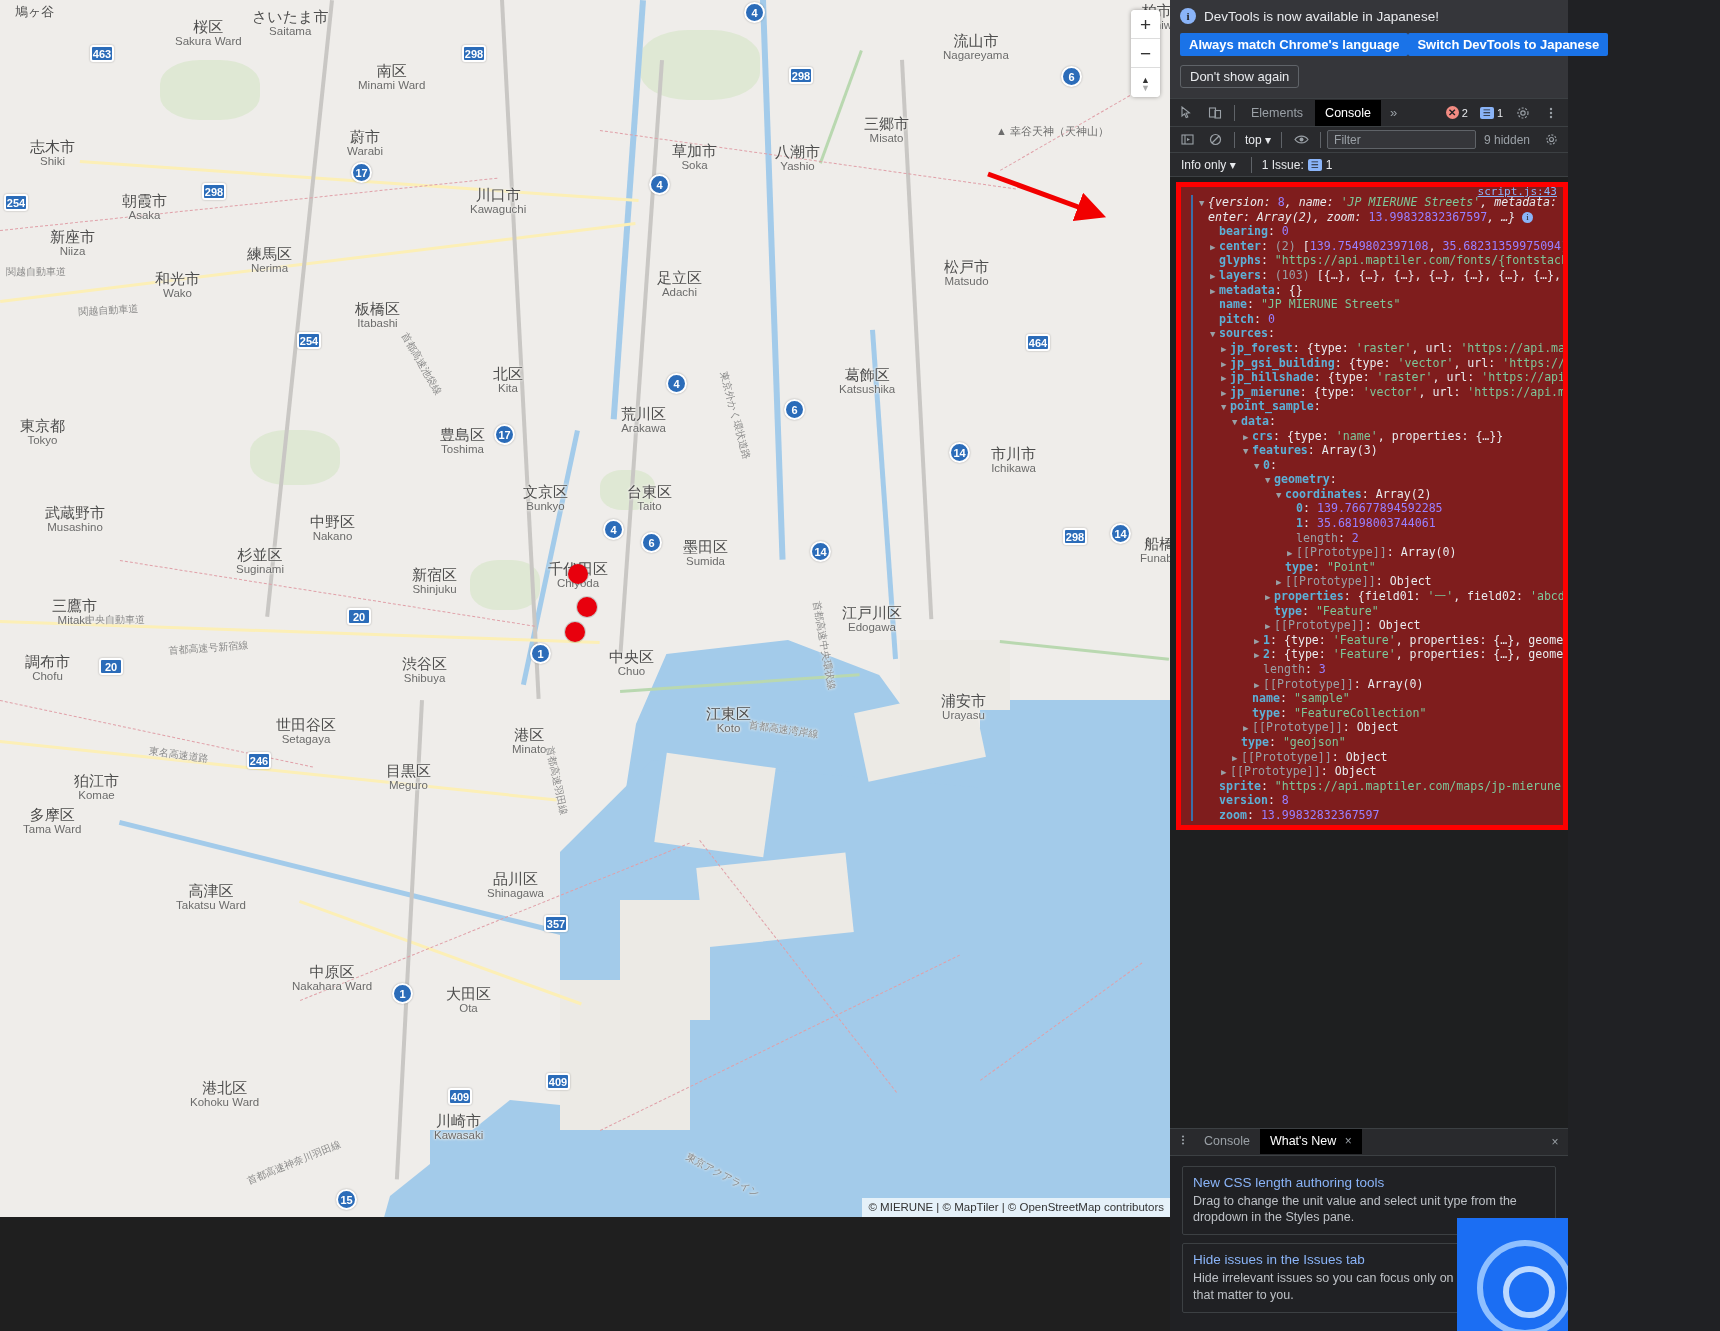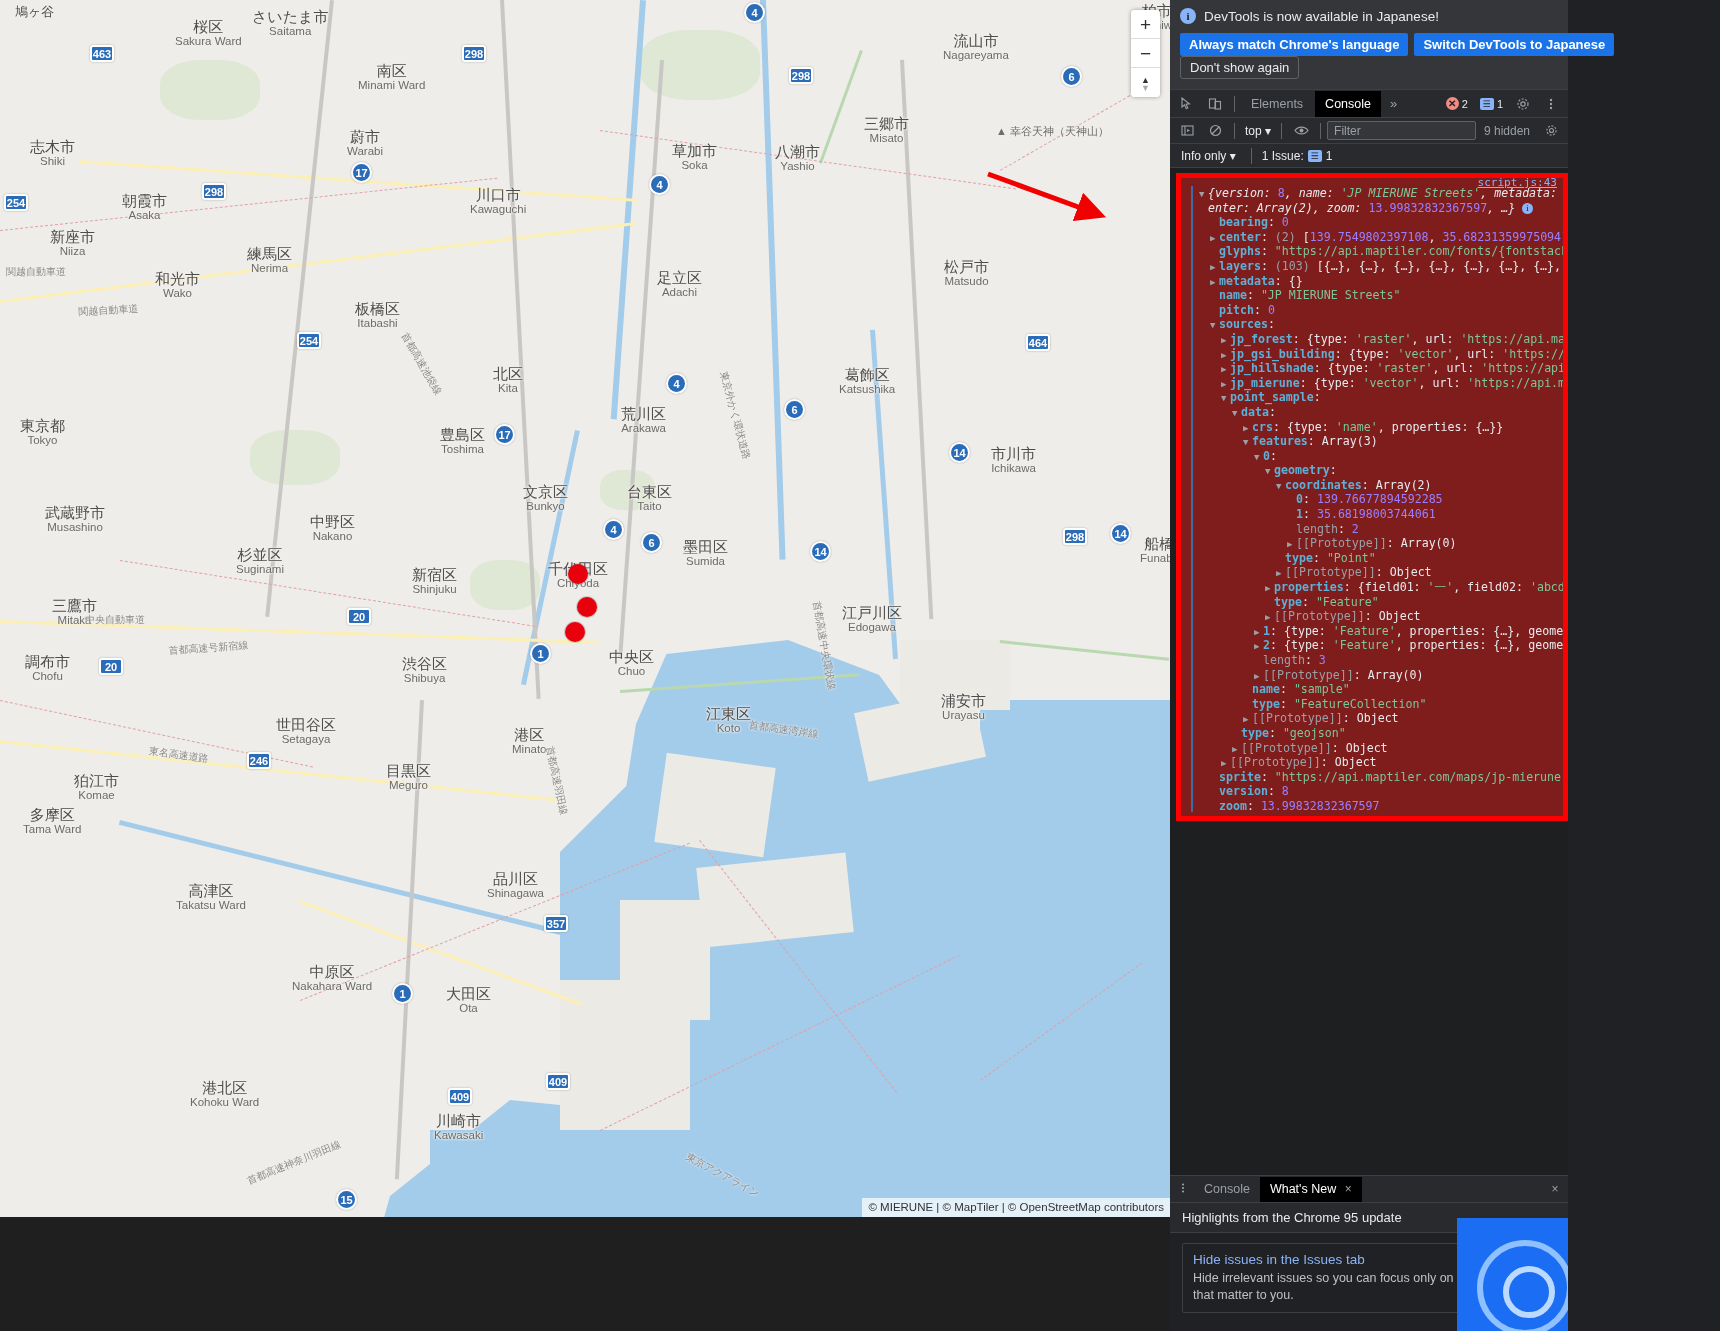--- a/index.html
+++ b/index.html
@@ -120,21 +120,21 @@
     padding: 8px 10px 10px 10px;
   }
   .infobar-row { display: flex; align-items: center; gap: 8px; margin-bottom: 9px; }
   .info-icon {
     width: 16px; height: 16px; border-radius: 50%; background: #8ab4f8;
     color: #202124; font-size: 11px; font-weight: bold; flex: 0 0 16px;
     display: flex; align-items: center; justify-content: center;
     font-family: "Liberation Serif", serif;
   }
   #infobar-text { font-size: 13.5px; color: #e8eaed; }
-  .btn-row { display: flex; gap: 6px; flex-wrap: nowrap; }
+  .btn-row { display: flex; margin-bottom: 9px; flex-wrap: nowrap; }
   .btn-blue {
     background: #1a73e8; color: #fff; border: none; border-radius: 2px;
     padding: 4px 9px; font-size: 13px; cursor: pointer; white-space: nowrap;
     font-family: "Liberation Sans", sans-serif; font-weight: bold;
   }
   .btn-ghost {
     background: transparent; color: #e8eaed; border: 1px solid #5f6368;
     border-radius: 3px; padding: 3px 9px; font-size: 13px; cursor: pointer;
     font-family: "Liberation Sans", sans-serif;
   }
@@ -772,22 +772,25 @@
           </svg>
         </span>
         <span class="dw-tab">Console</span>
         <span class="dw-tab active">
           <span>What's New</span>
           <span class="dw-close">×</span>
         </span>
         <span style="flex:1"></span>
         <span class="kebab">×</span>
       </div>
-      <div id="drawer-header">Highlights from the Chrome 95 update</div>
       <div id="drawer-content">
+          <div class="wn-card">
+            <div class="wn-title">New CSS length authoring tools</div>
+            <div class="wn-desc">Drag to change the unit value and select unit type from the dropdown in the Styles pane.</div>
+          </div>
           <div class="wn-card">
             <div class="wn-title">Hide issues in the Issues tab</div>
             <div class="wn-desc">Hide irrelevant issues so you can focus only on those issues that matter to you.</div>
           </div>
         </div>
       <div id="wn-thumb">
         <div class="ring" style="left:20px;top:22px;width:96px;height:96px;"></div>
         <div class="ring" style="left:46px;top:48px;width:52px;height:52px;border-color:#bcd9ff;"></div>
       </div>
     </div>

